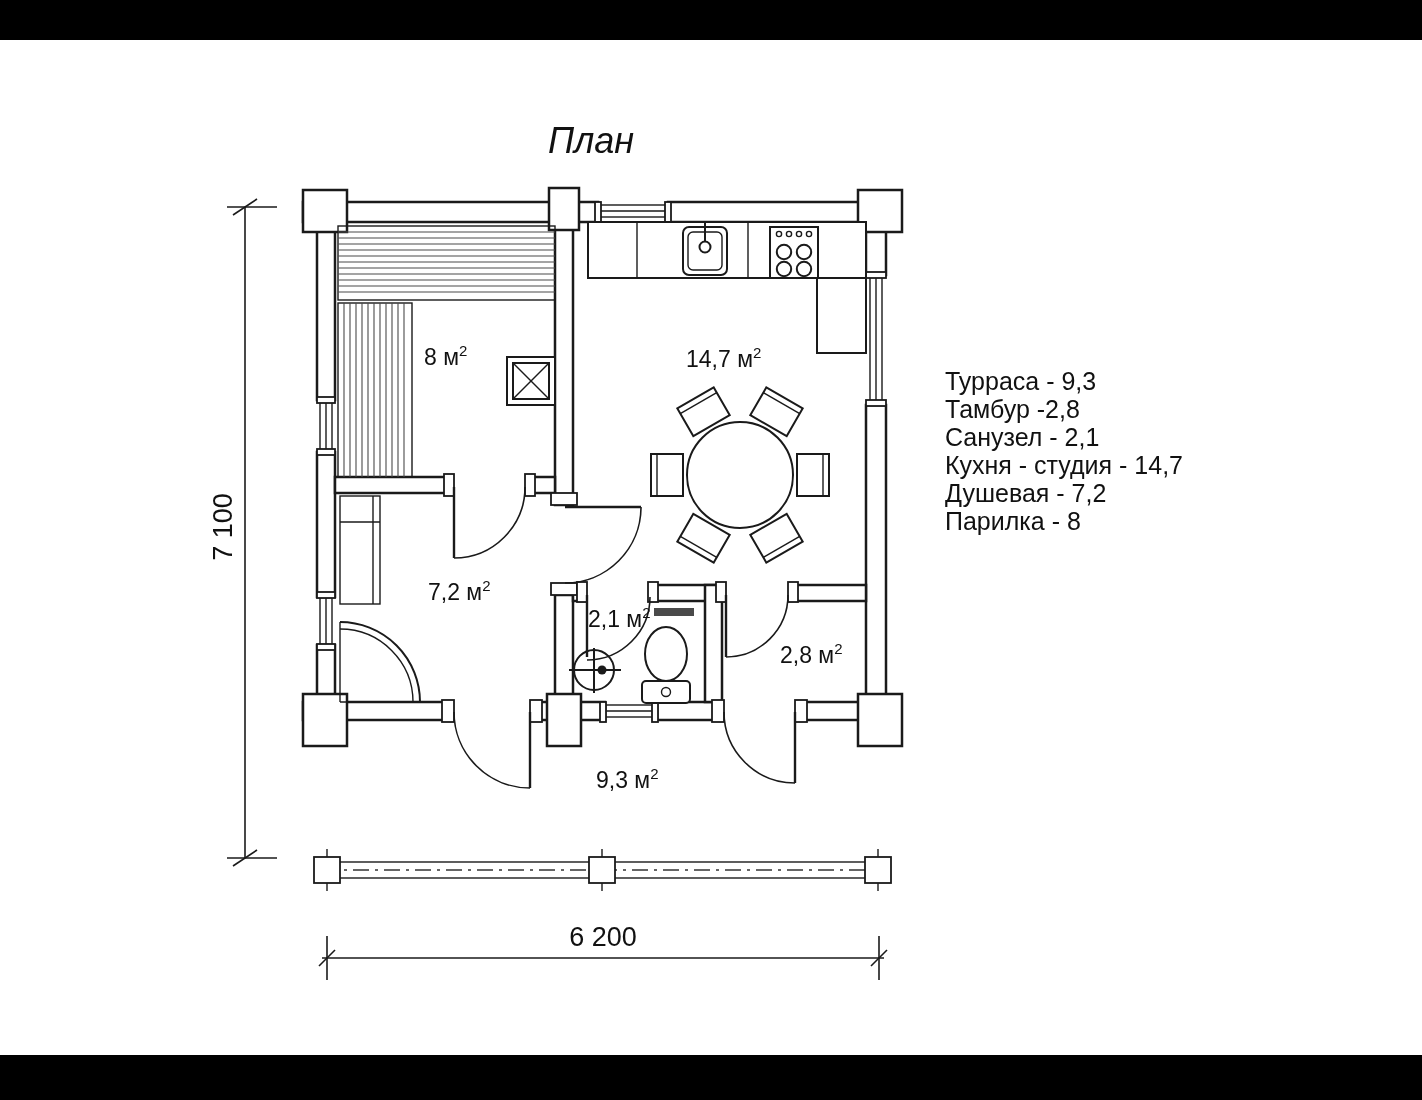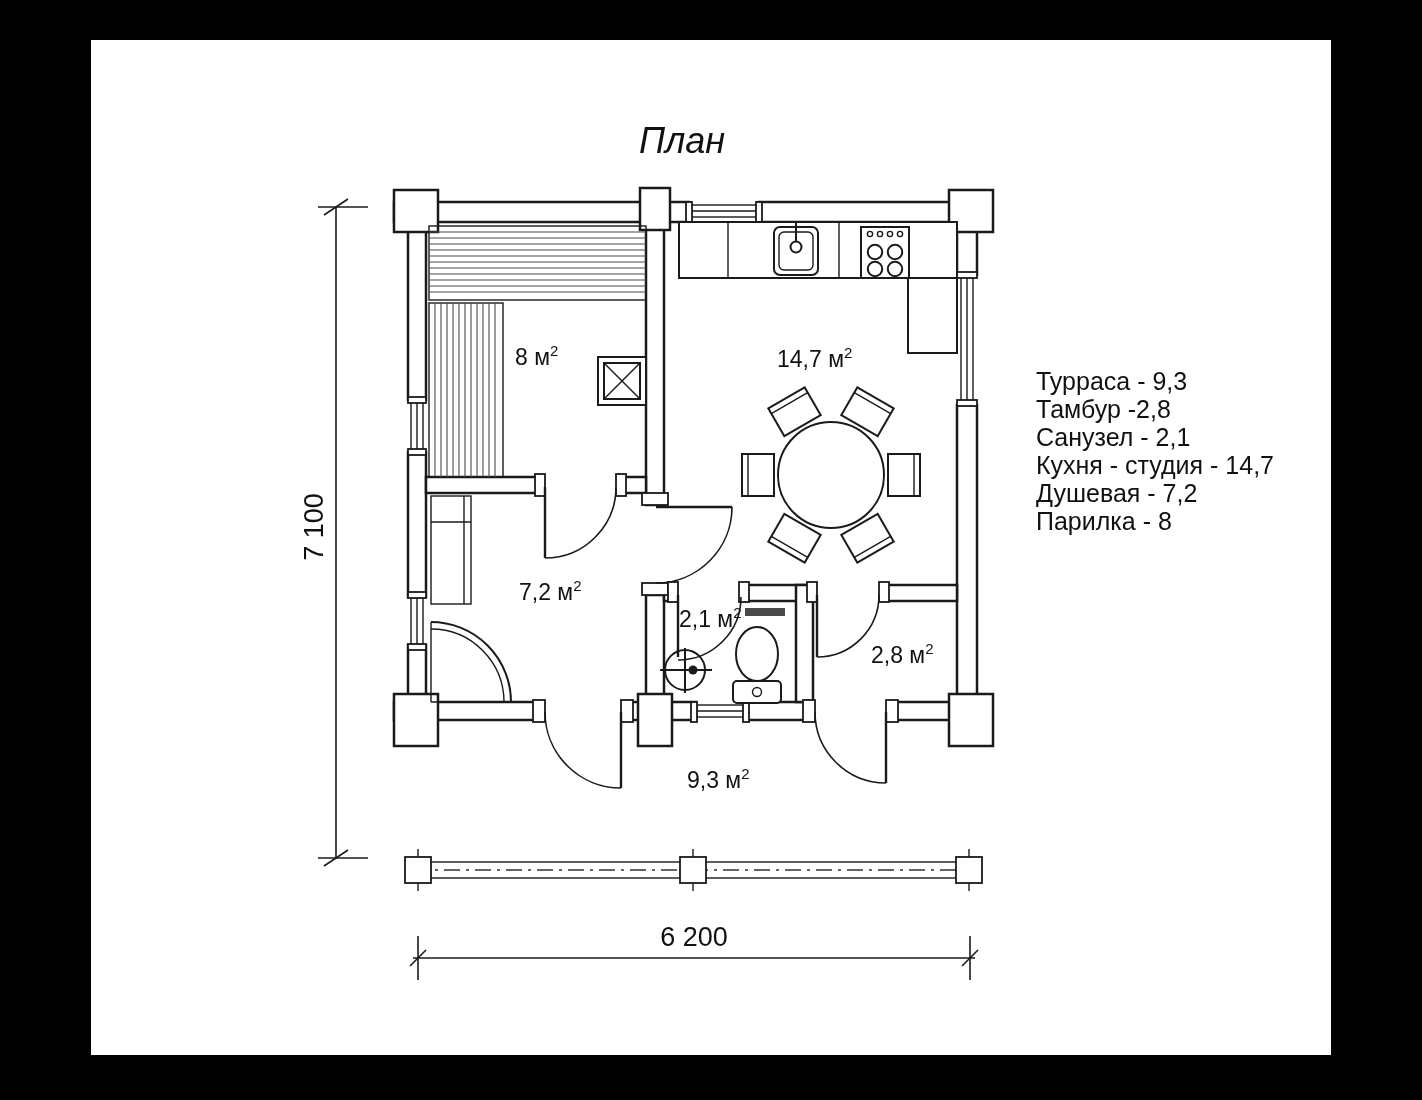--- a/index.html
+++ b/index.html
@@ -1,16 +1,16 @@
 <!DOCTYPE html>
 <html><head>
 <meta charset="utf-8">
 <style>
   html,body{margin:0;padding:0;background:#000;}
-  #stage{position:relative;width:1240px;height:1100px;background:#ffffff;overflow:hidden;margin:0 auto;}
+  #stage{position:relative;width:1422px;height:1100px;background:#ffffff;overflow:hidden;margin:0 auto;}
   svg{position:absolute;left:0;top:0;}
   .wall{fill:#ffffff;stroke:#1a1a1a;stroke-width:2.5;}
   .wallthin{fill:#ffffff;stroke:#1a1a1a;stroke-width:1.8;}
   .furn{fill:#ffffff;stroke:#1a1a1a;stroke-width:2;}
   .thin{fill:none;stroke:#1a1a1a;stroke-width:1.4;}
   .line2{fill:none;stroke:#1a1a1a;stroke-width:2;}
   .hatch{stroke:#4a4a4a;stroke-width:1.1;}
   .arc{fill:none;stroke:#1a1a1a;stroke-width:1.6;}
   .leaf{stroke:#1a1a1a;stroke-width:2.4;}
   .dim{stroke:#1a1a1a;stroke-width:1.6;}

